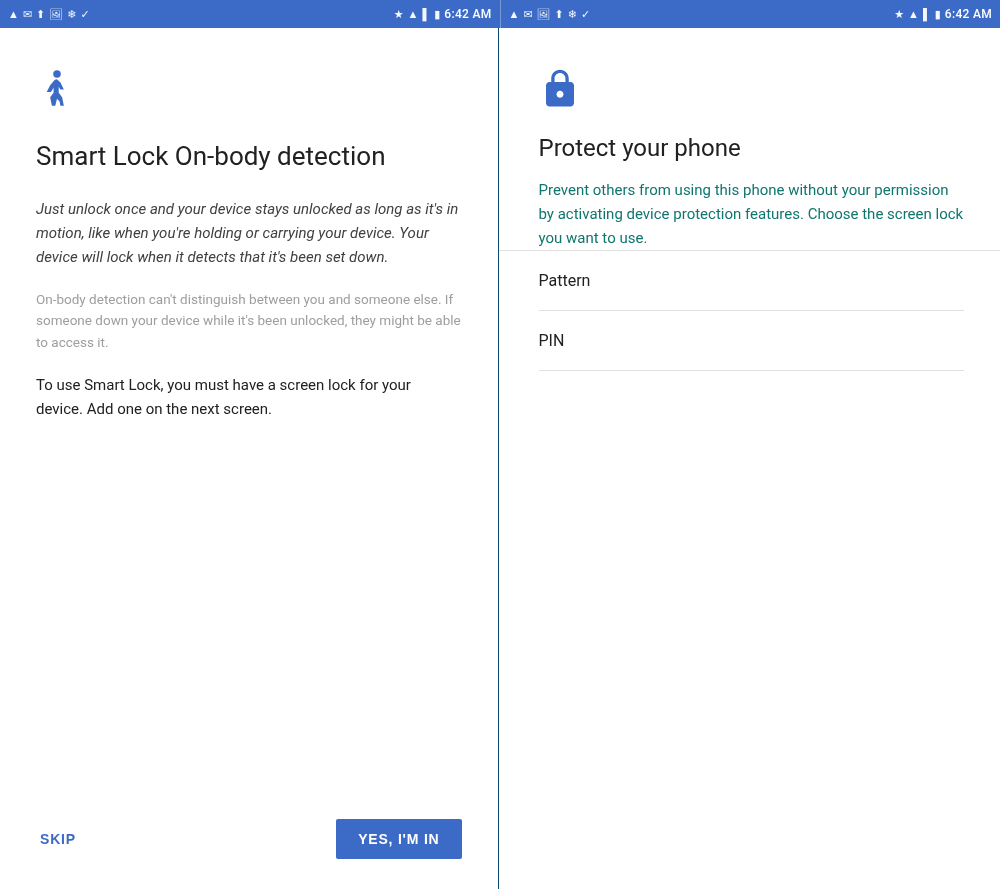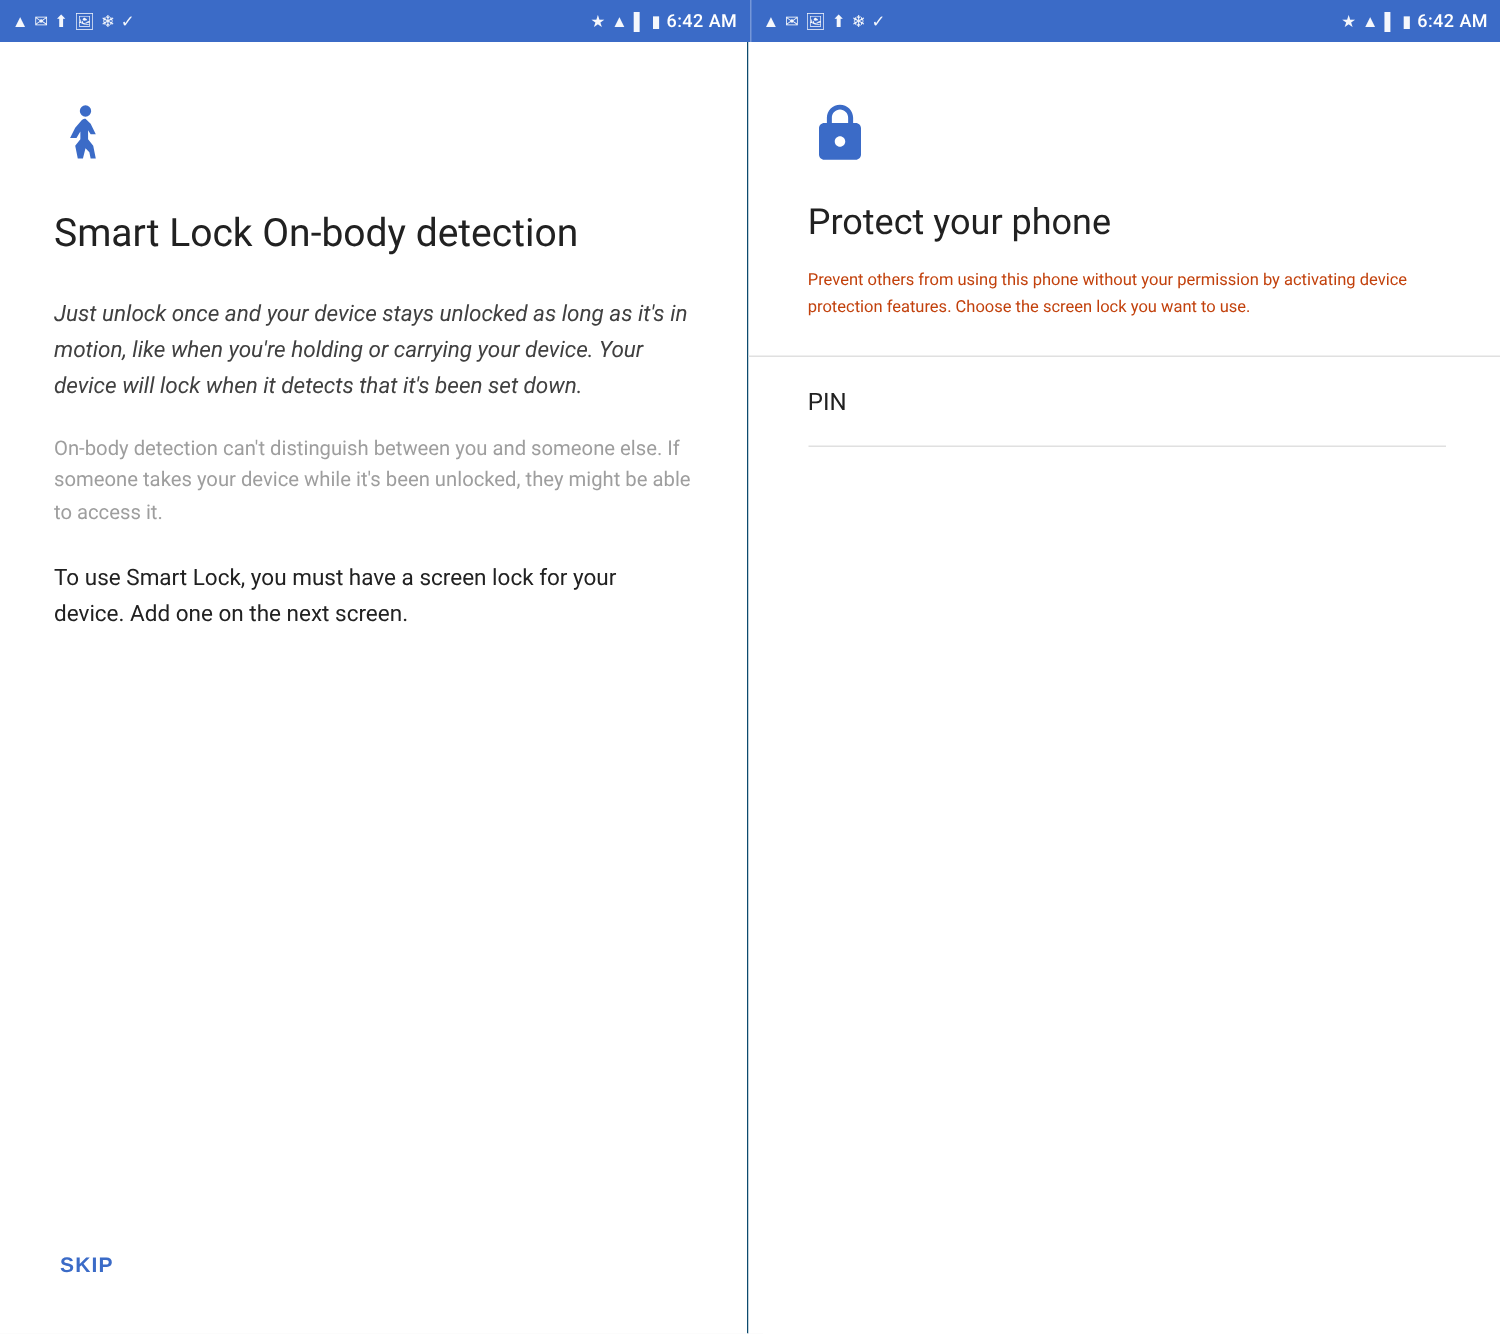--- a/index.html
+++ b/index.html
@@ -155,24 +155,23 @@
     }
 
     .right-title {
       font-size: 24px;
       font-weight: 400;
       color: #212121;
       margin-bottom: 16px;
     }
 
     .right-description {
-      font-size: 11px;
-      color: #c2410c;
-      line-height: 1.6;
-      margin-bottom: 24px;
+      font-size: 15px;
+      color: #0f766e;
+      line-height: 1.6;
     }
 
     .divider {
       height: 1px;
       background: #e0e0e0;
       margin: 0 -40px 0 -40px;
     }
 
     .menu-item {
       padding: 20px 0;
@@ -233,38 +232,40 @@
       <svg width="42" height="48" viewBox="0 0 24 28" fill="#3b6bc7">
         <circle cx="12" cy="3.5" r="2.2"></circle>
         <path d="M12 6.5c-.5 0-1 .2-1.4.5L8 10l-2 4h2.5l1.5-2.5v3L8 17l1 5h2l1-4 1.5 1.5.5 2.5h2l-1-5-2-2.5V11l1 1.5H16l-2-4-2-2z"></path>
       </svg>
     </div>
 
     <h1 class="panel-title">Smart Lock On-body detection</h1>
 
     <p class="panel-body-primary">Just unlock once and your device stays unlocked as long as it's in motion, like when you're holding or carrying your device. Your device will lock when it detects that it's been set down.</p>
 
-    <p class="panel-body-secondary">On-body detection can't distinguish between you and someone else. If someone takes your device while it's been unlocked, they might be able to access it.</p>
+    <p class="panel-body-secondary">On-body detection can't distinguish between you and someone else. If someone down your device while it's been unlocked, they might be able to access it.</p>
 
     <p class="panel-body-tertiary">To use Smart Lock, you must have a screen lock for your device. Add one on the next screen.</p>
 
     <div class="left-buttons">
       <button class="btn-skip">SKIP</button>
+      <button class="btn-yes">YES, I'M IN</button>
     </div>
   </div>
 
   <div class="right-panel">
     <div class="lock-icon-wrap">
       <svg class="lock-svg" viewBox="0 0 24 24" fill="#3b6bc7">
         <path d="M18 8h-1V6c0-2.76-2.24-5-5-5S7 3.24 7 6v2H6c-1.1 0-2 .9-2 2v10c0 1.1.9 2 2 2h12c1.1 0 2-.9 2-2V10c0-1.1-.9-2-2-2zm-6 9c-1.1 0-2-.9-2-2s.9-2 2-2 2 .9 2 2-.9 2-2 2zm3.1-9H8.9V6c0-1.71 1.39-3.1 3.1-3.1 1.71 0 3.1 1.39 3.1 3.1v2z"></path>
       </svg>
     </div>
 
     <h1 class="right-title">Protect your phone</h1>
 
     <p class="right-description">Prevent others from using this phone without your permission by activating device protection features. Choose the screen lock you want to use.</p>
 
     <div class="divider"></div>
 
+    <div class="menu-item">Pattern</div>
     <div class="menu-item">PIN</div>
   </div>
 
 </div>
 
 </body></html>

